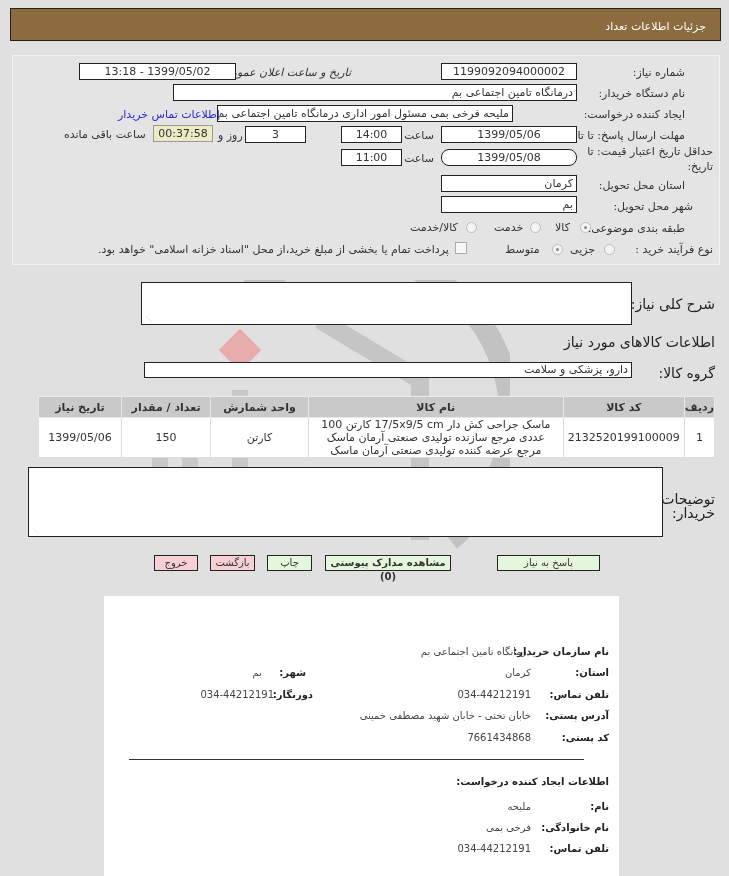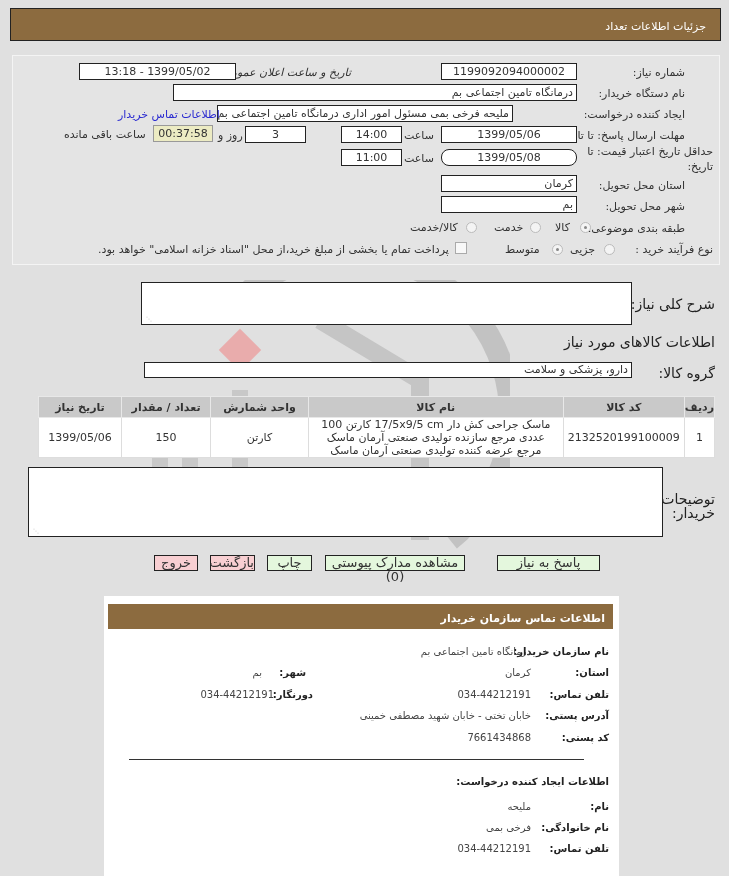--- a/index.html
+++ b/index.html
@@ -46,21 +46,21 @@
   table.items {
     position: absolute; left: 38px; top: 396px; width: 677px; border-collapse: collapse; font-size: 11px;
   }
   table.items th {
     background: #c9c9c9; color: #333; font-weight: bold; height: 21px; border: 1px solid #e8e8e8; font-size: 11px;
   }
   table.items td {
     background: #ffffff; height: 40px; border: 1px solid #ddd; text-align: center; vertical-align: middle; padding: 0 4px;
   }
   .btn {
-    position: absolute; height: 16px; border: 1px solid #222; font-size: 13px; line-height: 14px; text-align: center; cursor: pointer;
+    position: absolute; height: 16px; border: 1px solid #222; font-size: 10px; line-height: 14px; text-align: center; cursor: pointer;
   }
   .btn.green { background: #e4f7dd; }
   .btn.pink { background: #f8cfd2; }
   .contact-panel {
     position: absolute; left: 104px; top: 596px; width: 515px; height: 280px; background: #fff;
   }
   .contact-header {
     position: absolute; left: 4px; top: 8px; width: 505px; height: 25px; background: #8c6b3f;
     color: #fff; font-weight: bold; font-size: 11px; padding: 8px 8px 0 0;
   }
@@ -99,21 +99,21 @@
 <div class="box center yellow" style="left:153px; top:125px; width:60px;">00:37:58</div>
 <span class="label" style="left:64px; top:128px;">ساعت باقی مانده</span>
 
 <span class="label" style="right:16px; top:144px; width:130px; white-space:normal; line-height:15px; text-align:right;">حداقل تاریخ اعتبار قیمت: تا تاریخ:</span>
 <div class="box center" style="left:441px; top:149px; width:136px;border-radius:8px;">1399/05/08</div>
 <span class="label" style="left:404px; top:152px;">ساعت</span>
 <div class="box center" style="left:341px; top:149px; width:61px;">11:00</div>
 
 <span class="label" style="right:44px; top:179px;">استان محل تحویل:</span>
 <div class="box right" style="left:441px; top:175px; width:136px;">کرمان</div>
-<span class="label" style="right:44px; top:200px;">شهر محل تحویل:</span>
+<span class="label" style="right:36px; top:200px;">شهر محل تحویل:</span>
 <div class="box right" style="left:441px; top:196px; width:136px;">بم</div>
 
 <span class="label" style="right:44px; top:222px;">طبقه بندی موضوعی:</span>
 <div class="radio checked" style="left:580px; top:222px;"></div>
 <span class="label" style="left:555px; top:221px;">کالا</span>
 <div class="radio" style="left:530px; top:222px;"></div>
 <span class="label" style="left:494px; top:221px;">خدمت</span>
 <div class="radio" style="left:466px; top:222px;"></div>
 <span class="label" style="left:410px; top:221px;">کالا/خدمت</span>
 
@@ -165,29 +165,26 @@
   </tbody>
 </table>
 
 <span class="bold-label" style="right:14px; top:492px; width:56px; white-space:normal; line-height:14px;">توضیحات خریدار:</span>
 <div class="textarea" style="left:28px; top:467px; width:635px; height:70px;">
   <span></span>
   <span class="grip">⋰</span>
 </div>
 
 <div class="btn green" style="left:497px; top:555px; width:103px;">پاسخ به نیاز</div>
-<div class="btn green" style="left:325px; top:555px; width:140px;">مشاهده مدارک پیوستی (0)</div>
+<div class="btn green" style="left:325px; top:555px; width:126px;font-weight:bold;">مشاهده مدارک پیوستی (0)</div>
 <div class="btn green" style="left:267px; top:555px; width:45px;">چاپ</div>
 <div class="btn pink" style="left:210px; top:555px; width:45px;">بازگشت</div>
 <div class="btn pink" style="left:154px; top:555px; width:44px;">خروج</div>
 
 <div class="contact-panel">
-  <div class="contact-header">
-    <span>اطلاعات تماس سازمان خریدار</span>
-  </div>
 
   <span class="c-label" style="right:10px; top:50px;">نام سازمان خریدار:</span>
   <span class="c-val" style="right:88px; top:50px;">درمانگاه تامین اجتماعی بم</span>
 
   <span class="c-label" style="right:10px; top:71px;">استان:</span>
   <span class="c-val" style="right:88px; top:71px;">کرمان</span>
   <span class="c-label" style="right:313px; top:71px;">شهر:</span>
   <span class="c-val" style="right:357px; top:71px;">بم</span>
 
   <span class="c-label" style="right:10px; top:93px;">تلفن تماس:</span>

